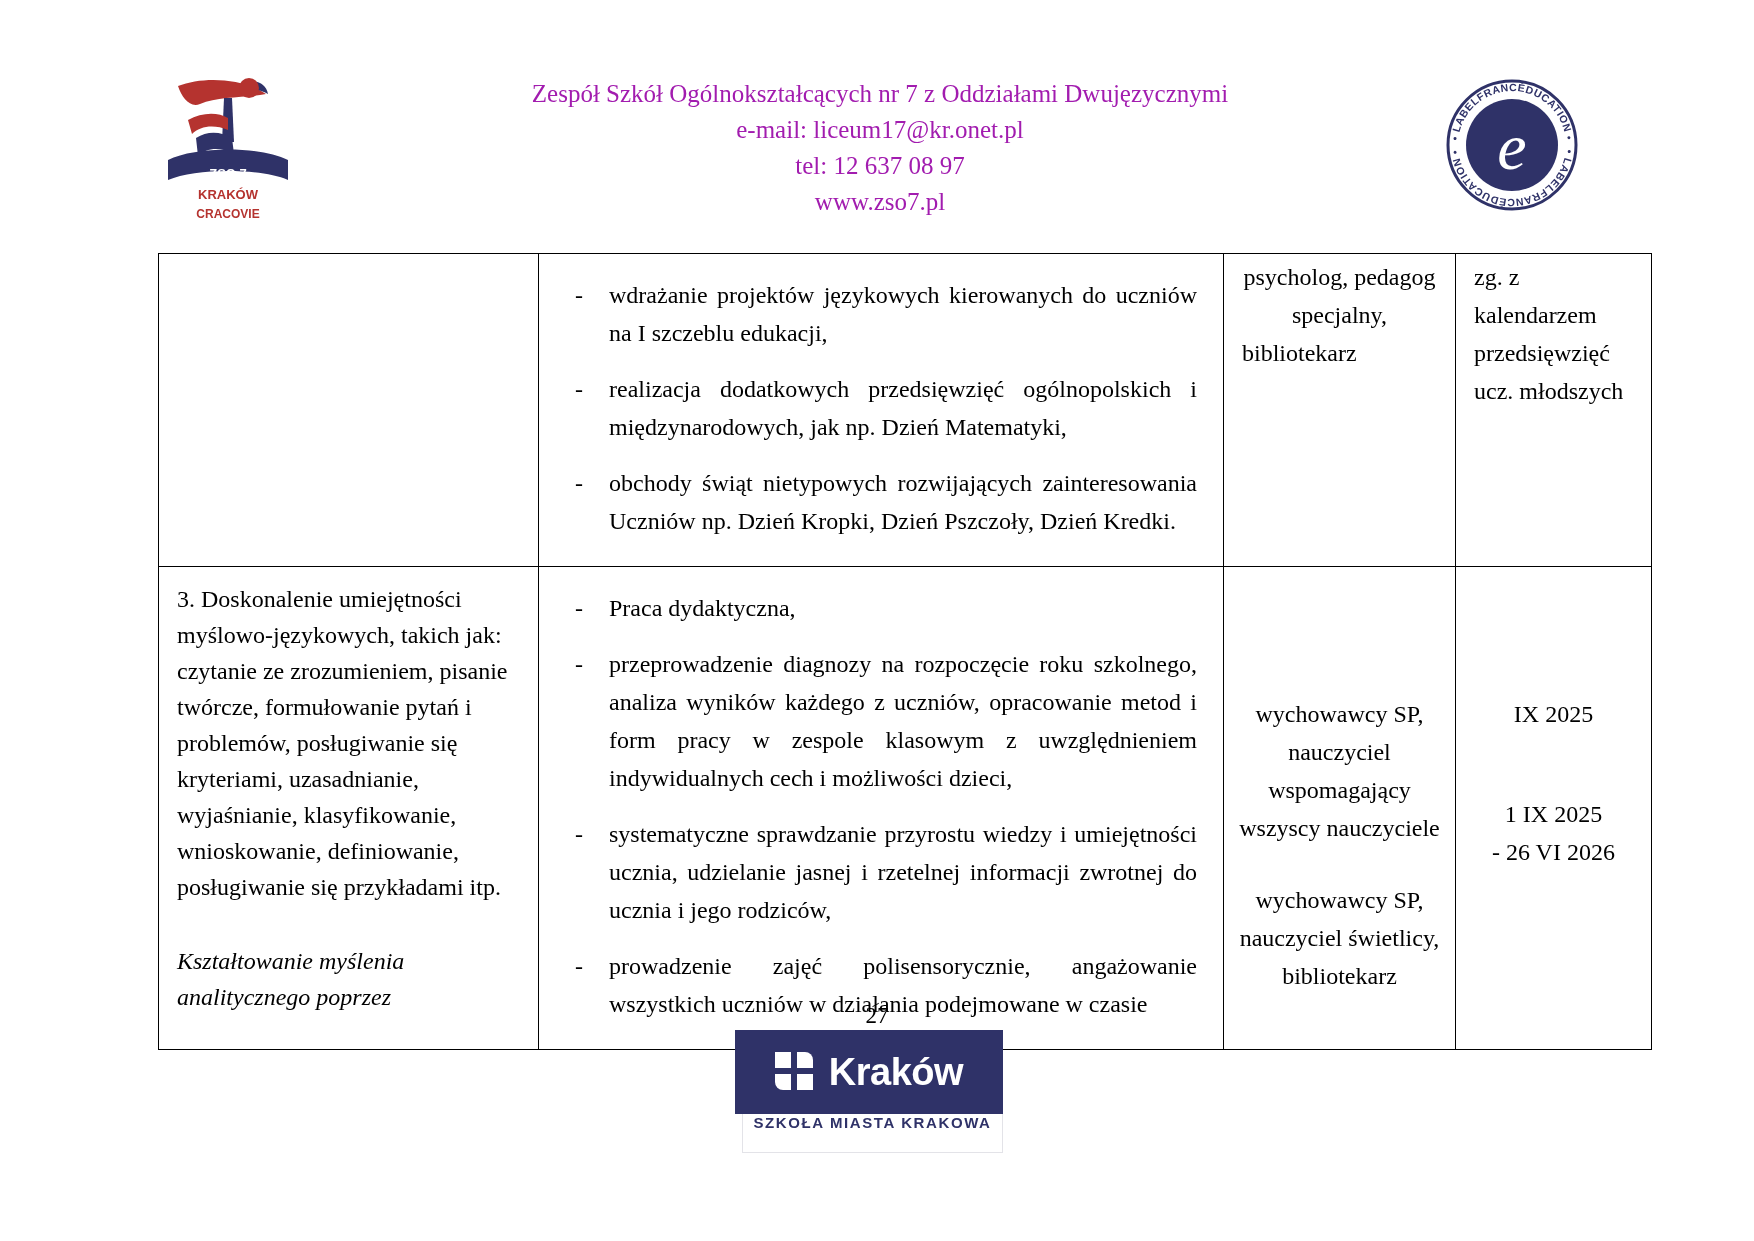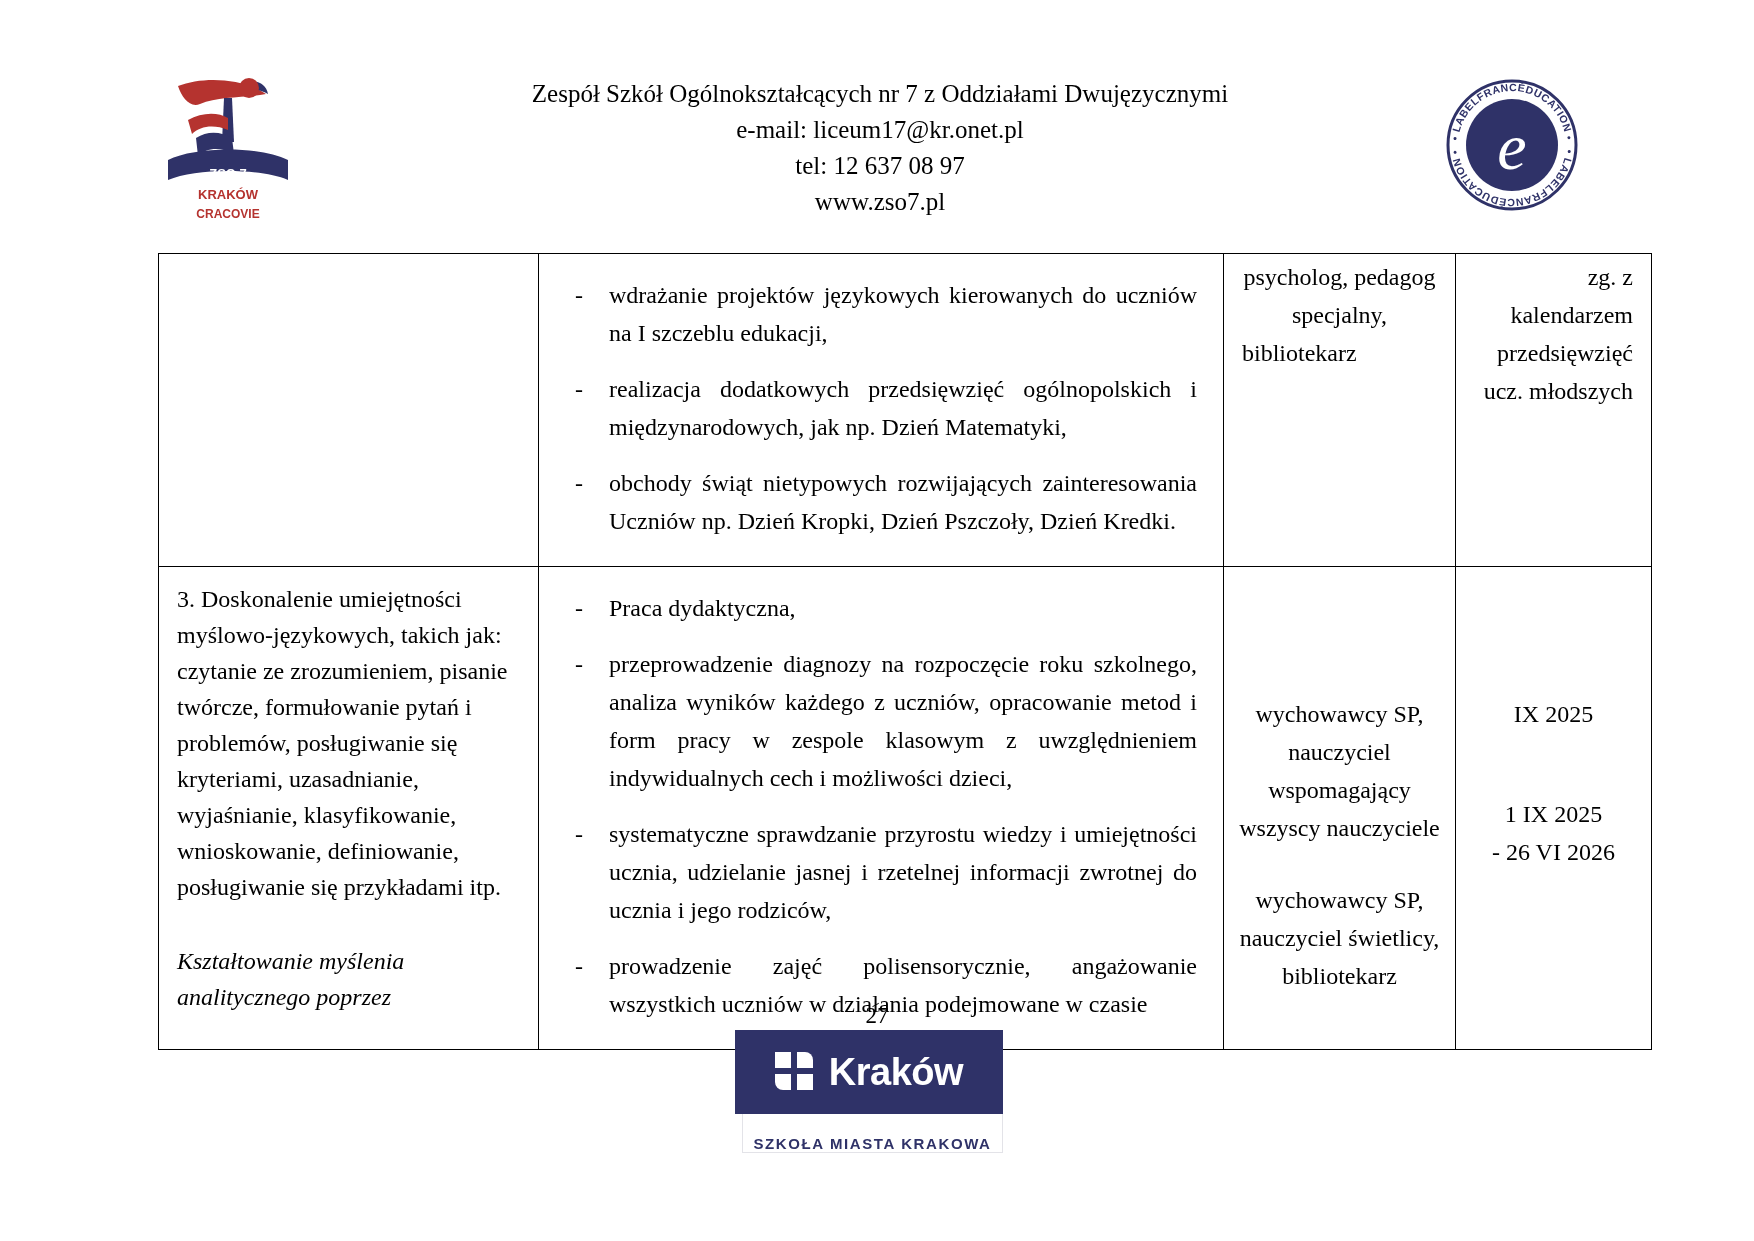--- a/index.html
+++ b/index.html
@@ -43,21 +43,21 @@
 
   .header-text {
     position: absolute;
     left: 380px;
     top: 18px;
     width: 1000px;
     text-align: center;
     font-family: "Liberation Serif", serif;
     font-size: 25px;
     line-height: 36px;
-    color: #000000;
+    color: #a21caf;
   }
   .header-text div { white-space: nowrap; }
 
   .logo-right {
     position: absolute;
     left: 1432px;
     top: 12px;
     width: 160px;
     height: 150px;
   }
@@ -122,21 +122,21 @@
 
   .resp-top {
     text-align: center;
     font-size: 24px;
     line-height: 38px;
     padding-top: 4px;
   }
   .resp-top .left-al { text-align: left; }
 
   .date-top {
-    text-align: right;
+    text-align: left;
     font-size: 24px;
     line-height: 38px;
     padding-top: 4px;
   }
 
   .row2-c3 {
     text-align: center;
     font-size: 24px;
     line-height: 38px;
     padding-top: 128px;
@@ -193,21 +193,21 @@
     color: #ffffff;
     font-family: "Liberation Sans", sans-serif;
     font-size: 38px;
     font-weight: bold;
     letter-spacing: -0.5px;
   }
   .krakow-bottom {
     background: #ffffff;
     height: 38px;
     display: flex;
-    align-items: flex-end;
+    align-items: flex-start;
     justify-content: center;
     border: 1px solid #e3e3e8;
     border-top: none;
     margin-left: 7px;
   }
   .krakow-bottom span {
     color: #2f3268;
     font-family: "Liberation Sans", sans-serif;
     font-size: 15px;
     font-weight: bold;

